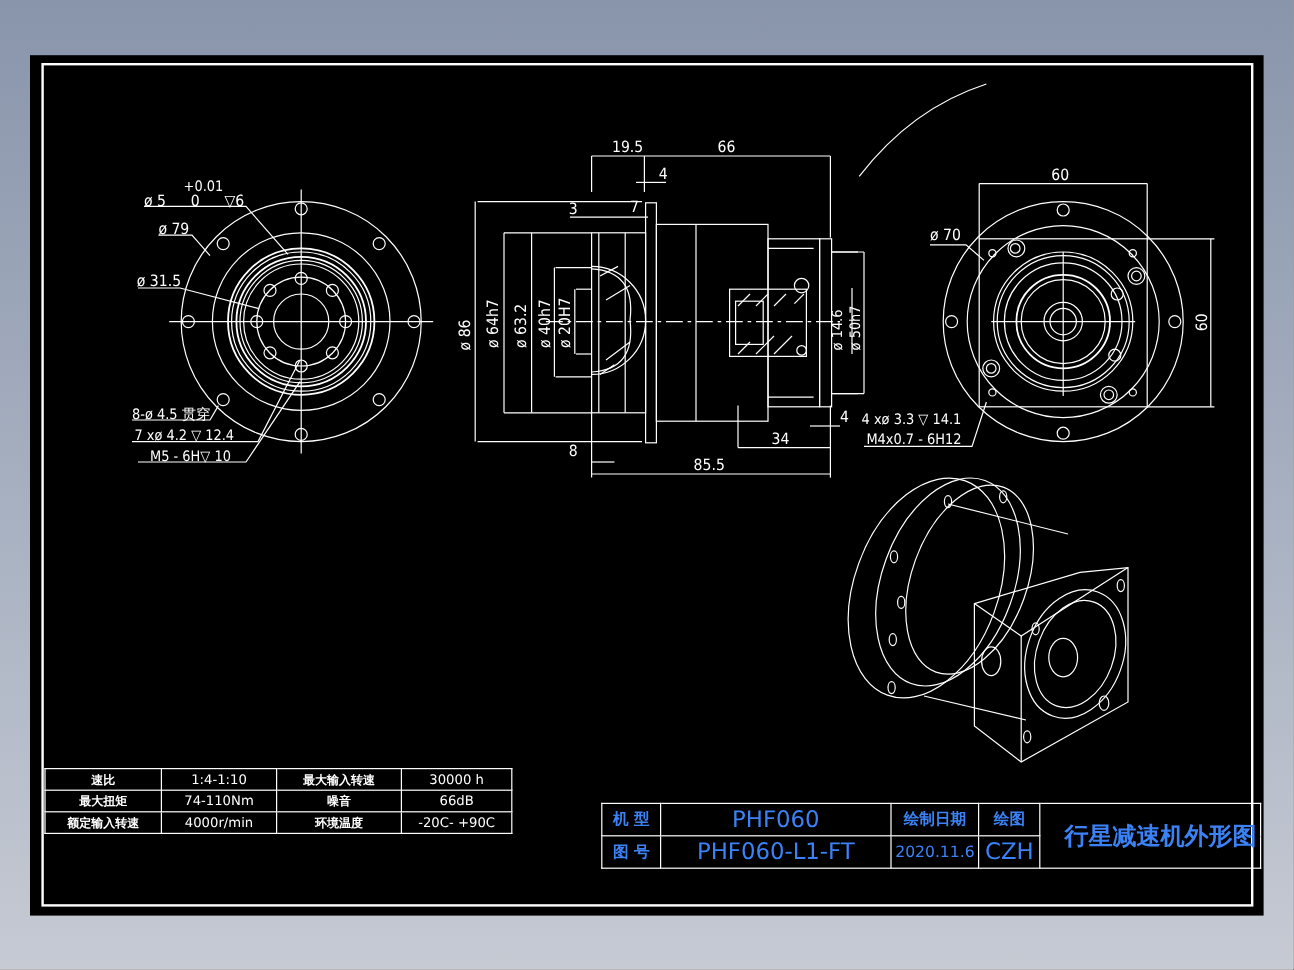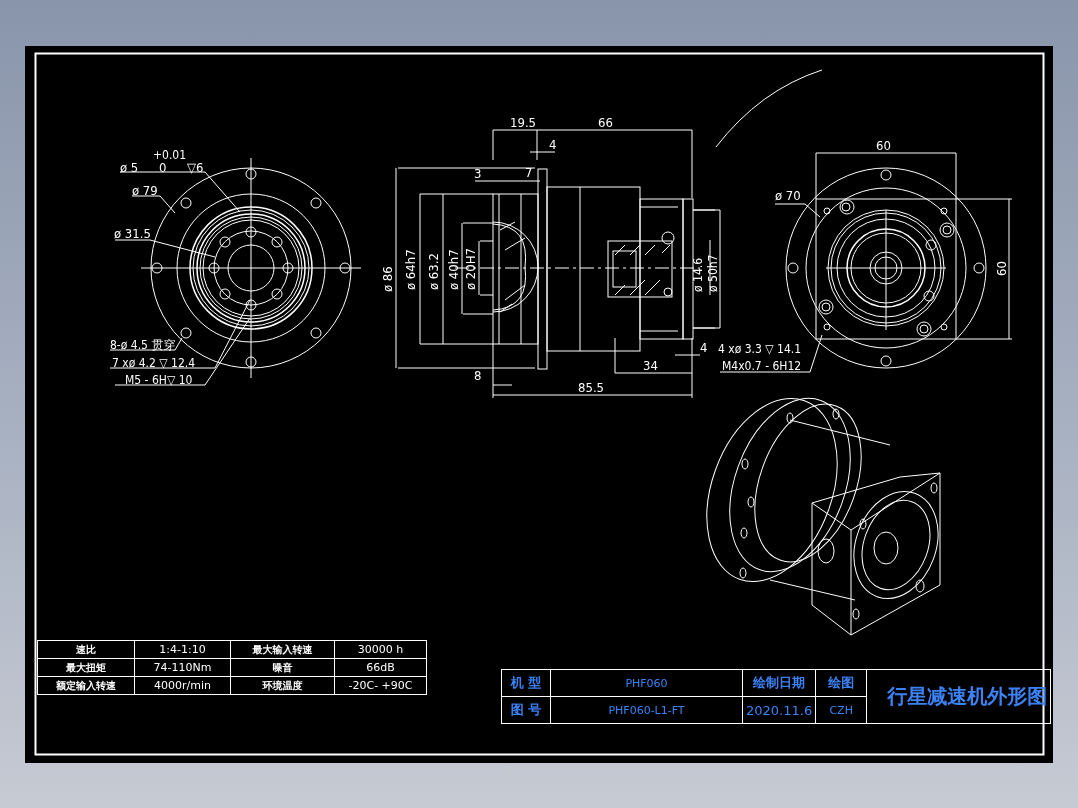--- a/index.html
+++ b/index.html
@@ -21,21 +21,21 @@
   .spec-table td {
     border:1px solid #fff; height:17px; padding:0 4px; text-align:center;
     font-family: "DejaVu Sans", sans-serif; white-space:nowrap;
   }
   .spec-table td.lbl { font-weight:bold; font-size:10px; }
   .title-block {
     position:absolute; left:501px; top:669px; border-collapse:collapse; color:#3b82f6;
   }
   .title-block td {
     border:1px solid #fff; height:26px; padding:0 3px; text-align:center;
-    font-size:11px; white-space:nowrap; font-family:"DejaVu Sans", sans-serif;
+    font-size:19px; white-space:nowrap; font-family:"DejaVu Sans", sans-serif;
   }
   .title-block td.lbl { font-size:13px; font-weight:bold; }
   .title-block td.big { font-size:20px; font-weight:bold;text-align:right; }
 </style>
 </head>
 <body>
 
 <div id="canvas"></div>
 
 <svg id="drawing" width="1078" height="808" viewBox="0 0 1078 808" stroke="#fff" fill="none" stroke-width="1">

